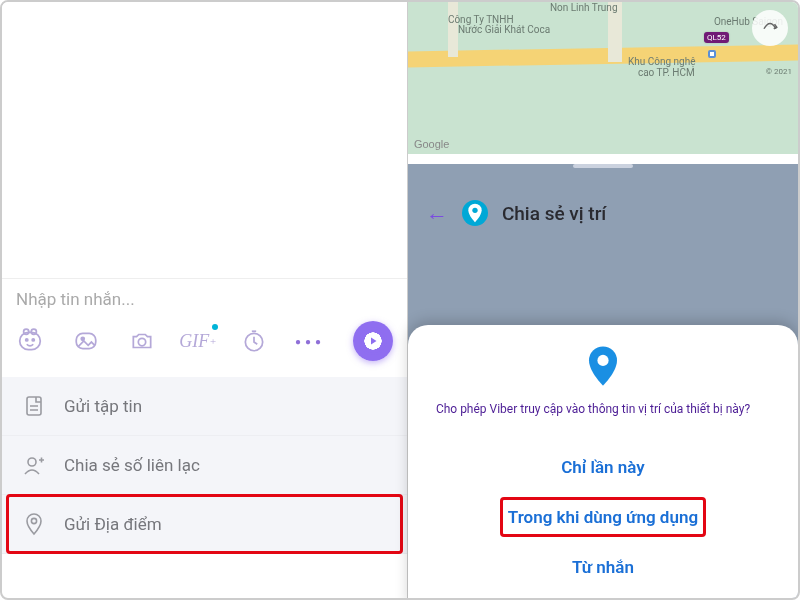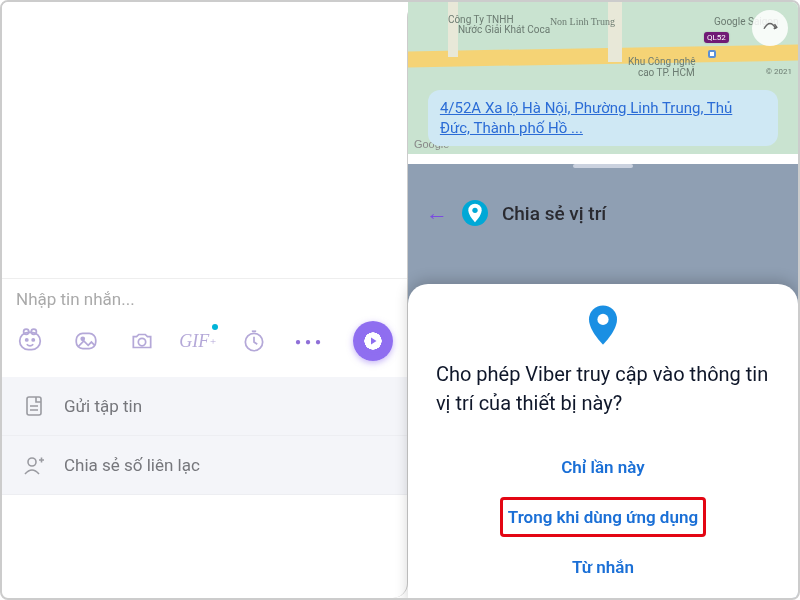--- a/index.html
+++ b/index.html
@@ -5,21 +5,21 @@
   * { margin: 0; padding: 0; box-sizing: border-box; }
   body {
     font-family: -apple-system, BlinkMacSystemFont, "Segoe UI", Roboto, sans-serif;
     width: 800px; height: 600px; overflow: hidden;
     display: flex;
     background: #fff;
     border: 2px solid #ccc;
     border-radius: 8px;
   }
   .pane { position: relative; height: 596px; }
-  .left  { width: 412px; border-right: 1px solid #ccc; border-radius: 15px; }
+  .left  { width: 412px; border-right: 1px solid #ccc; }
   .right { width: 396px; }
 
   
   .left-upper { height: 276px; background: #fff; }
   .input-area {
     padding: 10px 14px 6px 14px;
     border-top: 1px solid #eee;
   }
   .input-placeholder {
     color: #aaa;
@@ -108,21 +108,21 @@
     position:absolute; left:0; right:0; bottom:0;
     background:#fff; border-radius:20px 20px 0 0;
     padding: 20px 28px 18px;
     box-shadow: 0 -4px 14px rgba(0,0,0,0.18);
   }
   .dialog-pin {
     width:34px; height:42px; margin:0 auto 14px; position:relative;
   }
   .dialog-pin svg { width:34px; height:42px; }
   .dialog-msg {
-    color:#0f172a; font-size:20px; line-height:1.45; margin-bottom:26px;
+    color:#4c1d95; font-size:12px; line-height:1.45; margin-bottom:26px;
   }
   .dialog-opt {
     text-align:center; color:#1a6fd6; font-size:17px; font-weight:600;
     padding:13px 0; position:relative;
   }
   .dialog-opt + .dialog-opt { margin-top:4px; }
   .right .highlight-red { left:64px; right:64px; top:3px; bottom:3px; }
 </style>
 </head>
 <body>
@@ -189,45 +189,52 @@
       <span>Gửi tập tin</span>
     </div>
     <div class="option-item">
       <svg viewBox="0 0 24 24">
           <circle cx="10" cy="9" r="4"></circle>
           <path d="M3 21 q7 -8 14 0"></path>
           <path d="M17 7 h5 M19.5 4.5 v5"></path>
         </svg>
       <span>Chia sẻ số liên lạc</span>
     </div>
+    <div class="option-item">
+      <svg viewBox="0 0 24 24">
+          <path d="M12 2 a7 7 0 0 1 7 7 c0 5 -7 13 -7 13 s-7 -8 -7 -13 a7 7 0 0 1 7 -7 z"></path>
+          <circle cx="12" cy="9" r="2.6"></circle>
+        </svg>
+      <span>Gửi Địa điểm</span>
+      <span class="highlight-red"></span>
+    </div>
   </div>
 </div>
 
 <div class="pane right">
   <div class="map-area">
     <div class="map-road yellow" style="left:0; top:46px; width:100%; height:16px; transform:skewY(-1deg)"></div>
     <div class="map-road" style="left:200px; top:0; width:14px; height:60px;"></div>
     <div class="map-road" style="left:40px; top:0; width:10px; height:55px;"></div>
     <span class="map-station" style="left:300px; top:48px;"></span>
     <span class="badge" style="left:296px; top:30px; background:#701a75; color:#fff;">QL52</span>
-    <span class="map-label" style="left:142px; top:14px;font-family:Liberation Serif, serif;">Non Linh Trung</span>
+    <span class="map-label" style="left:142px; top:0;">Non Linh Trung</span>
     <span class="map-label" style="left:40px; top:12px;">Công Ty TNHH</span>
     <span class="map-label" style="left:50px; top:22px;">Nước Giải Khát Coca</span>
-    <span class="map-label" style="left:306px; top:14px;">Google Saigon</span>
+    <span class="map-label" style="left:306px; top:14px;">OneHub Saigon</span>
     <span class="map-label" style="left:220px; top:54px;">Khu Công nghệ</span>
     <span class="map-label" style="left:230px; top:65px;">cao TP. HCM</span>
     <span class="map-label" style="right:6px; bottom:78px; font-size:8px;">© 2021</span>
     <span class="google-logo">Google</span>
     <span class="share-ico">
       <svg viewBox="0 0 24 24">
           <path d="M4 13 q8 -14 16 0"></path>
           <path d="M18 7 l3 4 l-4 2" fill="none"></path>
         </svg>
     </span>
-    <div class="addr-bubble">4/52A Xa lộ Hà Nội, Phường Linh Trung, Thủ Đức, Thành phố Hồ ...</div>
   </div>
 
   <div class="overlay-area">
     <div class="bubble-handle"></div>
     <div class="share-header">
       <span class="back-arrow">←</span>
       <span class="pin-circle">
         <svg width="16" height="20" viewBox="0 0 24 30">
             <path d="M12 1 a10 10 0 0 1 10 10 c0 8 -10 18 -10 18 s-10 -10 -10 -18 a10 10 0 0 1 10 -10 z" fill="#fff"></path>
             <circle cx="12" cy="11" r="4" fill="#00a8d6"></circle>

